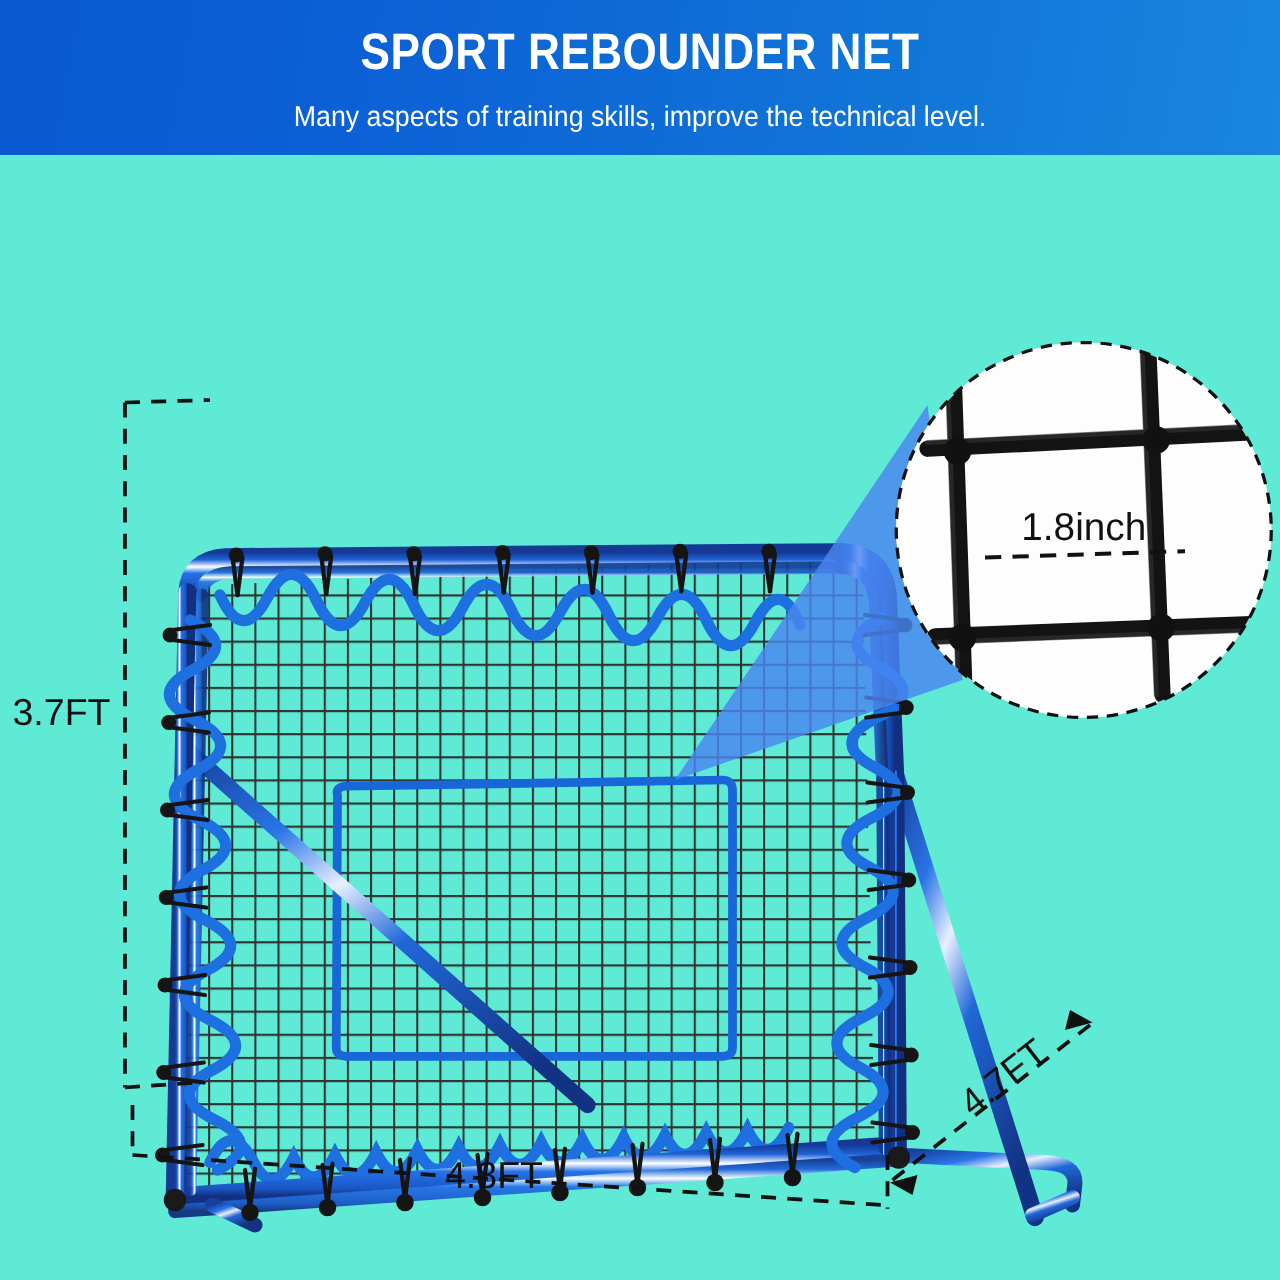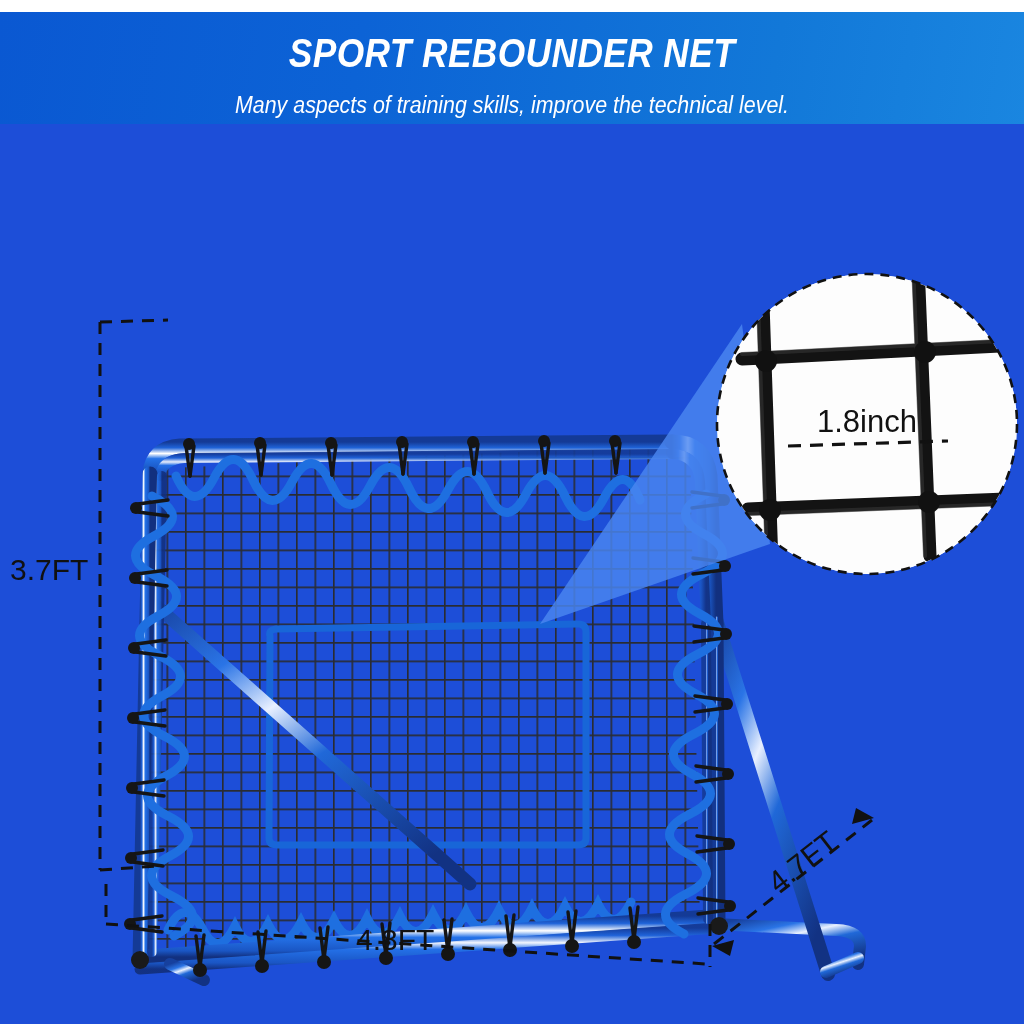--- a/index.html
+++ b/index.html
@@ -7,24 +7,23 @@
     width:1024px;height:1024px;
     background:#ffffff;
     font-family:"Liberation Sans", sans-serif;
     overflow:hidden;
     position:relative;
   }
   #page{position:relative;width:1024px;height:1024px;background:#fff;}
 
   
   .banner{
-    position:absolute;left:0;top:12px;width:1024px;height:124px;
+    position:absolute;left:0;top:0;width:1024px;height:124px;
     background:linear-gradient(100deg,#0a58d2 0%,#0c63d6 35%,#1278d8 75%,#1a86e0 100%);
     overflow:hidden;
-    font-style:italic;
   }
   .banner-title{
     position:absolute;left:0;top:18px;width:1024px;
     text-align:center;
     color:#ffffff;
     font-family:"Liberation Sans", sans-serif;
     font-weight:bold;
     font-size:41px;
     letter-spacing:0.5px;
     transform:scaleX(0.86);
@@ -35,21 +34,21 @@
     text-align:center;
     color:#ffffff;
     font-family:"Liberation Sans", sans-serif;
     font-weight:normal;
     font-size:23px;
     transform:scaleX(0.93);
     white-space:nowrap;
   }
 
   
-  .stage{position:absolute;left:0;top:124px;width:1024px;height:900px;background:#1d4ed8;}
+  .stage{position:absolute;left:0;top:124px;width:1024px;height:900px;background:#5eead4;}
   .stage svg{display:block;}
 
   .dimlabel{
     font-family:"Liberation Sans", sans-serif;
     font-size:30px;fill:#111;font-weight:normal;
   }
   .meshlabel{
     font-family:"Liberation Sans", sans-serif;
     font-size:31px;fill:#111;
   }

